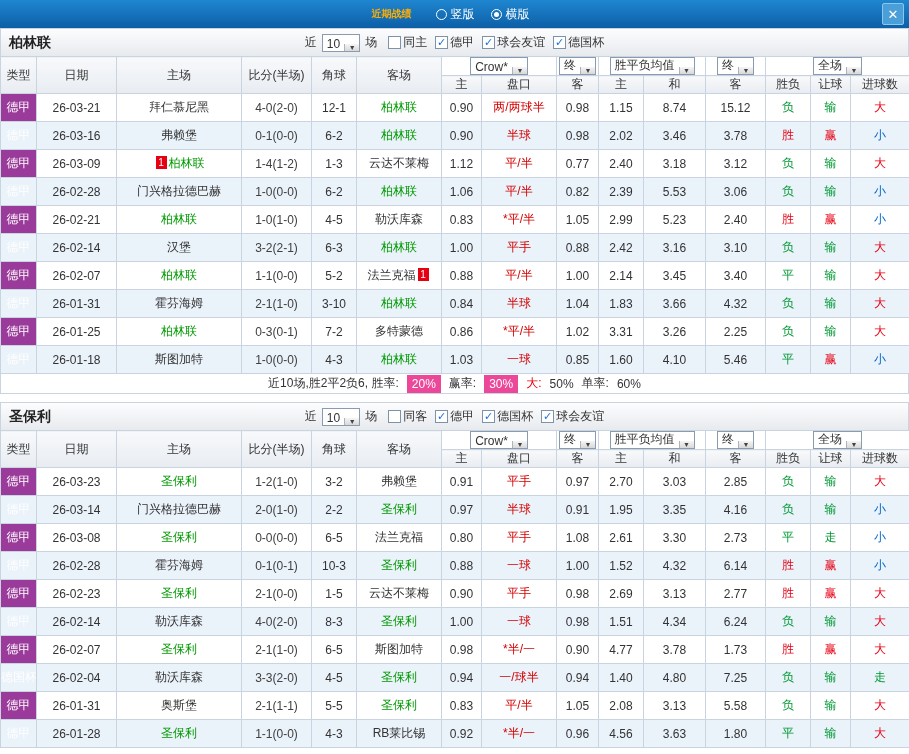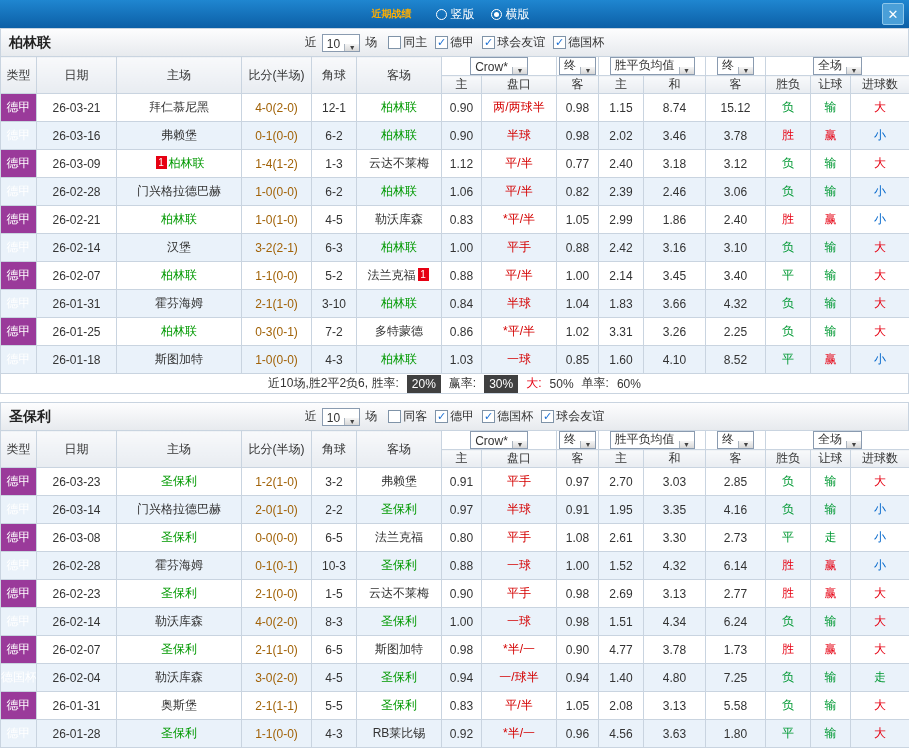--- a/index.html
+++ b/index.html
@@ -61,38 +61,38 @@
   }
   thead th {
     background: linear-gradient(#f8f9fb, #e8ecf1);
     font-weight: normal; color: #333; height: 16px;
   }
   thead th.filter { background: #fff; height: 14px; }
   tbody td { height: 28px; }
   tbody tr:nth-child(even) td { background: #eaf2fa; }
   td.lg-league { background: #9a3a9a; color: #fff; }
   td.lg-cup    { background: #8e2b23; color: #fff; }
-  .score { color: #a16207; cursor: pointer; }
+  .score { color: #404040; cursor: pointer; }
   .team-link { color: #333; cursor: pointer; }
   .team-link.focus { color: #090; }
   .handicap { color: #d40000; }
   .t-red   { color: #e60012; }
   .t-green { color: #009933; }
   .t-blue  { color: #0066cc; }
   .rc {
     display: inline-block; background: #e60012; color: #fff; font-size: 10px;
     line-height: 13px; min-width: 11px; height: 13px; margin: 0 2px; vertical-align: 1px;
   }
   
   .summary {
     height: 20px; border: 1px solid #c9d4e0; border-top: none;
     display: flex; align-items: center; justify-content: center; gap: 8px;
     background: #fff;
   }
-  .summary .badge { background: #404040; color: #fff; padding: 2px 5px; text-align: center; }
+  .summary .badge { background: #ec4899; color: #fff; padding: 2px 5px; text-align: center; }
   .gap { height: 8px; }
 </style>
 </head>
 <body>
 
 <div class="titlebar">
   <span class="title">近期战绩</span>
   <label class="radio-item">
     <span class="radio"></span>
     <span>竖版</span>
@@ -254,39 +254,39 @@
     <td class="lg-league">德甲</td>
     <td>26-02-28</td>
     <td><span class="team-link">门兴格拉德巴赫</span></td>
     <td><span class="score">1-0(0-0)</span></td>
     <td>6-2</td>
     <td><span class="team-link focus">柏林联</span></td>
     <td>1.06</td>
     <td class="handicap">平/半</td>
     <td>0.82</td>
     <td>2.39</td>
-    <td>2.46</td>
+    <td>5.53</td>
     <td>3.06</td>
     <td class="t-green">负</td>
     <td class="t-green">输</td>
     <td class="t-blue">小</td>
   </tr>
 
   <tr>
     <td class="lg-league">德甲</td>
     <td>26-02-21</td>
     <td><span class="team-link focus">柏林联</span></td>
     <td><span class="score">1-0(1-0)</span></td>
     <td>4-5</td>
     <td><span class="team-link">勒沃库森</span></td>
     <td>0.83</td>
     <td class="handicap">*平/半</td>
     <td>1.05</td>
     <td>2.99</td>
-    <td>1.86</td>
+    <td>5.23</td>
     <td>2.40</td>
     <td class="t-red">胜</td>
     <td class="t-red">赢</td>
     <td class="t-blue">小</td>
   </tr>
 
   <tr>
     <td class="lg-league">德甲</td>
     <td>26-02-14</td>
     <td><span class="team-link">汉堡</span></td>
@@ -363,21 +363,21 @@
     <td>26-01-18</td>
     <td><span class="team-link">斯图加特</span></td>
     <td><span class="score">1-0(0-0)</span></td>
     <td>4-3</td>
     <td><span class="team-link focus">柏林联</span></td>
     <td>1.03</td>
     <td class="handicap">一球</td>
     <td>0.85</td>
     <td>1.60</td>
     <td>4.10</td>
-    <td>8.52</td>
+    <td>5.46</td>
     <td class="t-green">平</td>
     <td class="t-red">赢</td>
     <td class="t-blue">小</td>
   </tr>
 </tbody>
   </table>
   <div class="summary">
       <span>近10场,胜2平2负6, 胜率: </span>
       <span class="badge">20%</span>
       <span> 赢率: </span>
@@ -604,21 +604,21 @@
     <td>1.73</td>
     <td class="t-red">胜</td>
     <td class="t-red">赢</td>
     <td class="t-red">大</td>
   </tr>
 
   <tr>
     <td class="lg-cup">德国杯</td>
     <td>26-02-04</td>
     <td><span class="team-link">勒沃库森</span></td>
-    <td><span class="score">3-0(2-0)</span></td>
+    <td><span class="score">3-3(2-0)</span></td>
     <td>4-5</td>
     <td><span class="team-link focus">圣保利</span></td>
     <td>0.94</td>
     <td class="handicap">一/球半</td>
     <td>0.94</td>
     <td>1.40</td>
     <td>4.80</td>
     <td>7.25</td>
     <td class="t-green">负</td>
     <td class="t-green">输</td>

